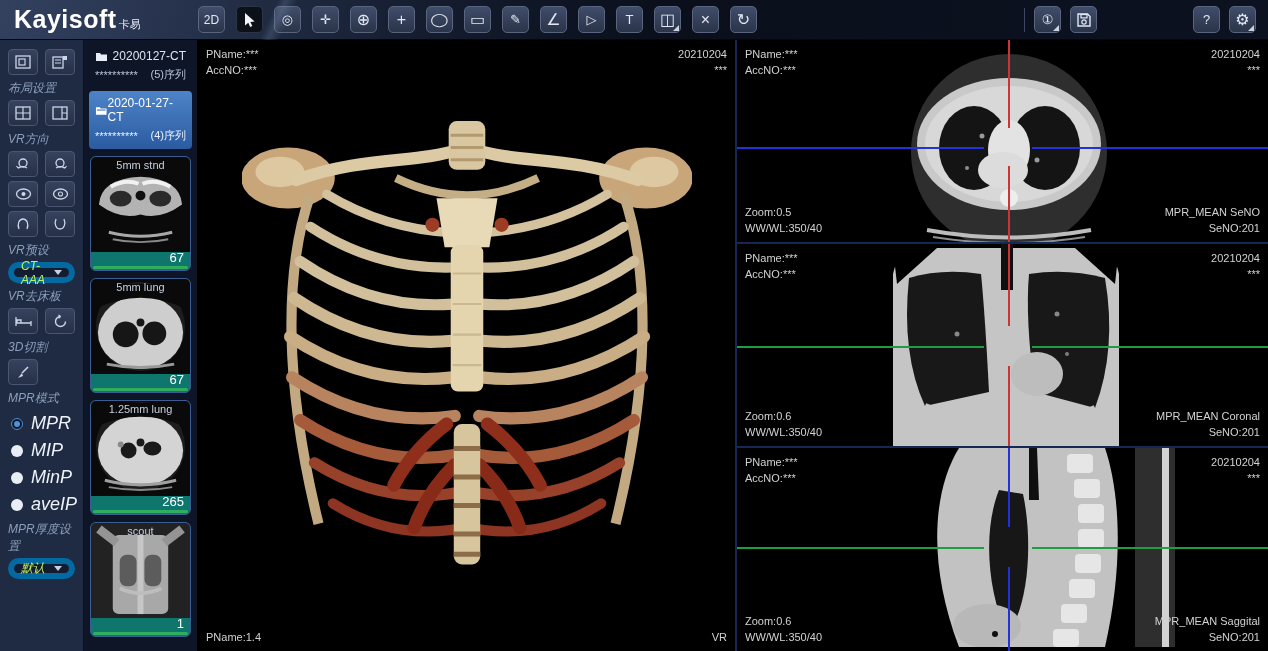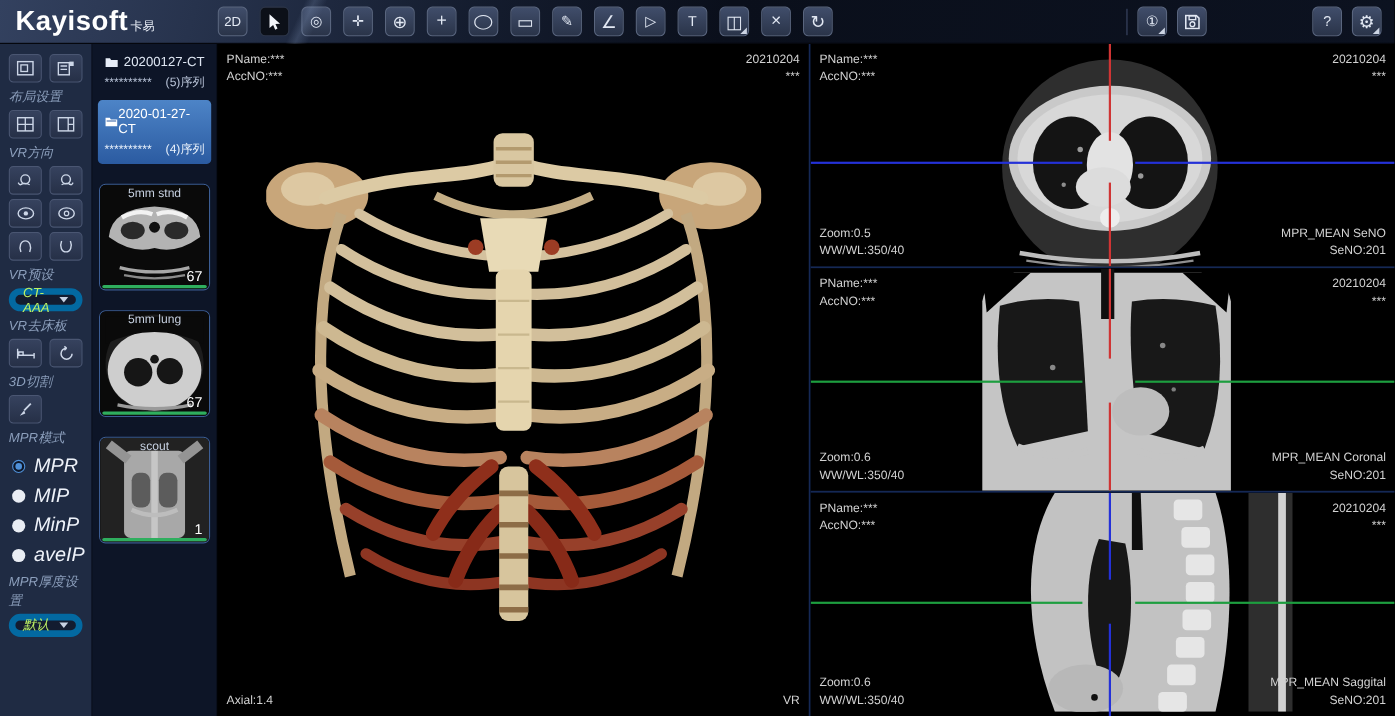--- a/index.html
+++ b/index.html
@@ -50,22 +50,22 @@
   .radio.sel { background:#0d1628; border:1px solid #4f8fd6; position:relative; }
   .radio.sel::after { content:""; position:absolute; inset:2px; border-radius:50%; background:#4f90d8; }
 
   
   .series { width:114px; flex:none; background:#0d1527; padding:4px 5px; border-right:1px solid #000; overflow:hidden; }
   .series-item { border-radius:4px; padding:5px 6px 6px 6px; margin-bottom:3px; color:#dde5f1; cursor:pointer; }
   .series-item.selected { background:linear-gradient(#4d84c7,#2b5ba1); color:#fff; }
   .si-row1 { display:flex; align-items:center; justify-content:space-between; font-size:12px; }
   .si-row2 { display:flex; align-items:center; justify-content:space-between; font-size:11px; margin-top:4px; color:#b9c4d8; }
   .series-item.selected .si-row2 { color:#e9f1fb; }
-  .thumb { width:101px; height:97px; margin:18px auto 0 auto; border:1px solid #3c5d93; border-radius:6px;
-           position:relative; overflow:hidden; background:#000000; cursor:pointer; }
+  .thumb { width:101px; height:115px; margin:7px auto 0 auto; border:1px solid #3c5d93; border-radius:6px;
+           position:relative; overflow:hidden; background:#0f766e; cursor:pointer; }
   .thumb svg { position:absolute; inset:0; }
   .thumb-label { position:absolute; top:2px; left:0; right:0; text-align:center; color:#c5cfdf; font-size:11px; }
   .thumb-num { position:absolute; right:6px; bottom:5px; color:#fff; font-size:13px; }
   .thumb-bar { position:absolute; left:2px; right:2px; bottom:1px; height:3px; background:#2fae5e; border-radius:2px; }
 
   
   .main { flex:1; position:relative; background:#000; overflow:hidden; }
   .right { width:533px; flex:none; display:flex; flex-direction:column; border-left:2px solid #152855; }
   .panel { position:relative; background:#000; overflow:hidden; }
   .panel.axial { height:204px; border-bottom:2px solid #152855; }
@@ -343,20 +343,37 @@
           <circle cx="35" cy="56" r="13" fill="#161616"></circle>
           <circle cx="64" cy="55" r="12" fill="#161616"></circle>
           <circle cx="50" cy="44" r="4" fill="#161616"></circle>
           <path d="M16,86 Q50,93 84,86" stroke="#9a9a9a" stroke-width="3" fill="none"></path>
         </svg>
         <div class="thumb-label">5mm lung</div>
         <div class="thumb-num">67</div>
         <div class="thumb-bar"></div>
       </div>
 
+      <div class="thumb">
+        <svg viewBox="0 0 100 96">
+          <rect width="100" height="96" fill="#0a0a0a"></rect>
+          <circle cx="50" cy="46" r="45" fill="#1d1d1d"></circle>
+          <ellipse cx="50" cy="50" rx="43" ry="36" fill="#d4d4d4"></ellipse>
+          <path d="M5,26 Q50,6 95,26 L95,2 L5,2 Z" fill="#0a0a0a"></path>
+          <circle cx="38" cy="50" r="8" fill="#1a1a1a"></circle>
+          <ellipse cx="62" cy="48" rx="9" ry="7" fill="#1a1a1a"></ellipse>
+          <circle cx="50" cy="42" r="4" fill="#1a1a1a"></circle>
+          <circle cx="30" cy="44" r="3" fill="#8a8a8a"></circle>
+          <path d="M14,80 Q50,89 86,80" stroke="#a0a0a0" stroke-width="3" fill="none"></path>
+          <path d="M18,87 Q50,93 82,87" stroke="#888" stroke-width="2" fill="none"></path>
+        </svg>
+        <div class="thumb-label">1.25mm lung</div>
+        <div class="thumb-num">265</div>
+        <div class="thumb-bar"></div>
+      </div>
 
       <div class="thumb">
         <svg viewBox="0 0 100 96">
           <rect width="100" height="96" fill="#222"></rect>
           <rect x="22" y="12" width="56" height="80" rx="6" fill="#a8a8a8"></rect>
           <path d="M26,20 L8,6" stroke="#949494" stroke-width="9"></path>
           <path d="M74,20 L92,6" stroke="#949494" stroke-width="9"></path>
           <rect x="29" y="32" width="17" height="32" rx="7" fill="#5c5c5c"></rect>
           <rect x="54" y="32" width="17" height="32" rx="7" fill="#5c5c5c"></rect>
           <rect x="47" y="12" width="6" height="80" fill="#c6c6c6"></rect>
@@ -413,21 +430,21 @@
       </svg>
       <div class="ov tl">
         <div>PName:***</div>
         <div>AccNO:***</div>
       </div>
       <div class="ov tr">
         <div>20210204</div>
         <div>***</div>
       </div>
       <div class="ov bl">
-        <div>Axial:1.4</div>
+        <div>PName:1.4</div>
       </div>
       <div class="ov br">
         <div>VR</div>
       </div>
     </div>
 
     <div class="right">
 
       <div class="panel axial">
         <svg width="533" height="204" viewBox="0 0 533 204" style="position:absolute;inset:0;">

